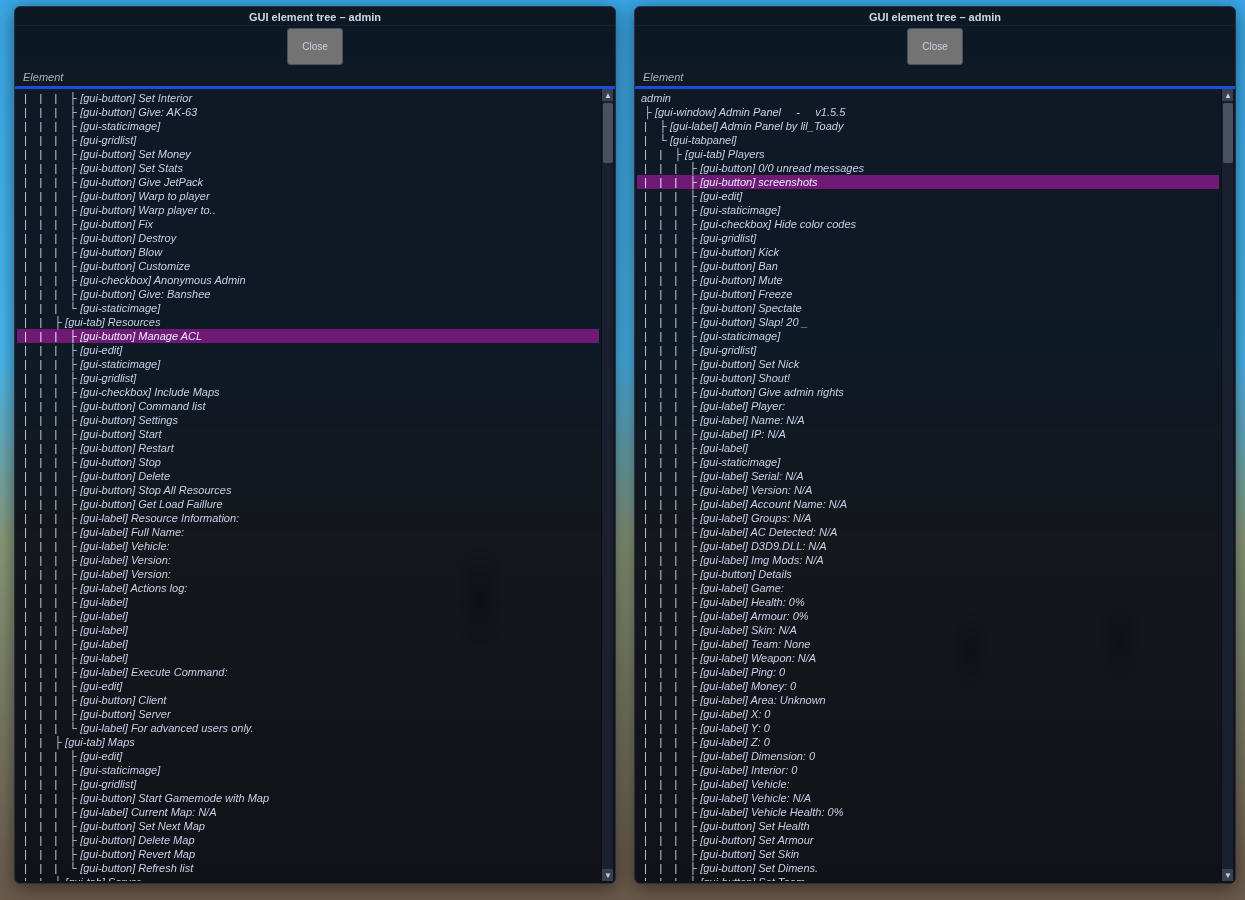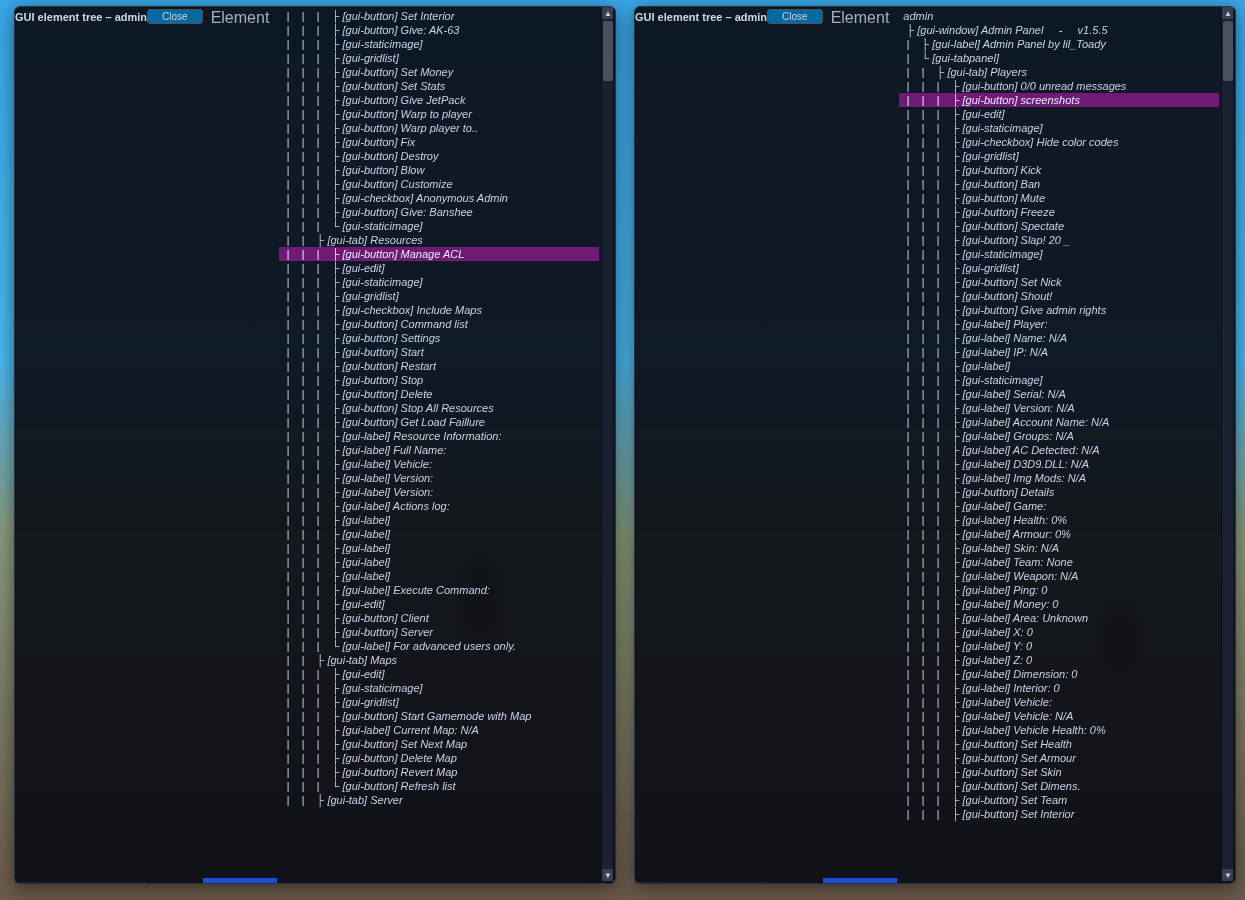--- a/index.html
+++ b/index.html
@@ -19,48 +19,49 @@
       radial-gradient(ellipse 30px 60px at 970px 650px, rgba(10,15,10,.5), transparent 70%),
       radial-gradient(ellipse 35px 70px at 1120px 640px, rgba(10,15,10,.5), transparent 70%);
   }
   .window {
     position: absolute;
     background: rgba(10,12,20,0.92);
     border: 1px solid #2a3040;
     border-radius: 6px;
     box-shadow: 0 4px 20px rgba(0,0,0,.5);
     display: flex;
-    flex-direction: row;
+    flex-direction: column;
   }
   .win-left  { left: 14px;  top: 6px;  width: 602px; height: 878px; }
   .win-right { left: 634px; top: 6px;  width: 602px; height: 878px; }
   .titlebar {
     text-align: center;
     color: #d0d8e8;
     padding: 4px 0 2px;
     font-weight: bold;
     font-size: 11px;
     border-bottom: 1px solid #1a2030;
   }
   .closebtn-row { text-align: center; padding: 2px 0 4px; }
   .closebtn {
     display: inline-block;
-    background: #0369a1;
+    background: #737373;
     color: #c8d0e0;
     border: 1px solid #4a5060;
     border-radius: 3px;
-    padding: 1px 14px;
+    padding: 12px 14px;
     font-size: 10px;
     cursor: pointer;
   }
   .header-label {
     color: #a8b0c0;
     padding: 2px 8px 3px;
-    font-size: 16px;
-    border-bottom: 5px solid #1d4ed8;
+    font-size: 11px;
+    border-bottom: 3px solid #1d4ed8;
+    font-style: italic;
   }
   .list-wrap {
     flex: 1;
     position: relative;
     overflow: hidden;
     margin: 0 2px 2px;
     font-style: italic;
   }
   .list {
     position: absolute;

